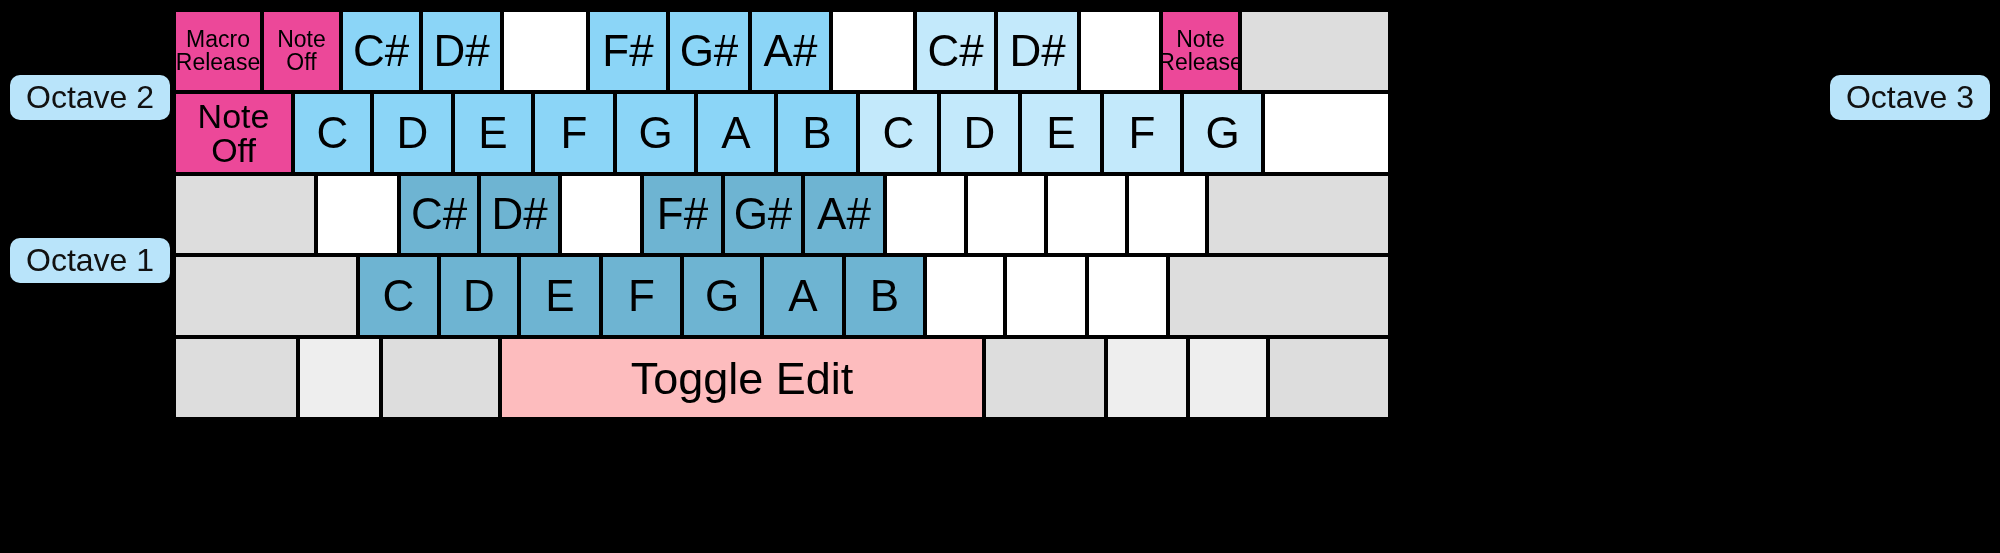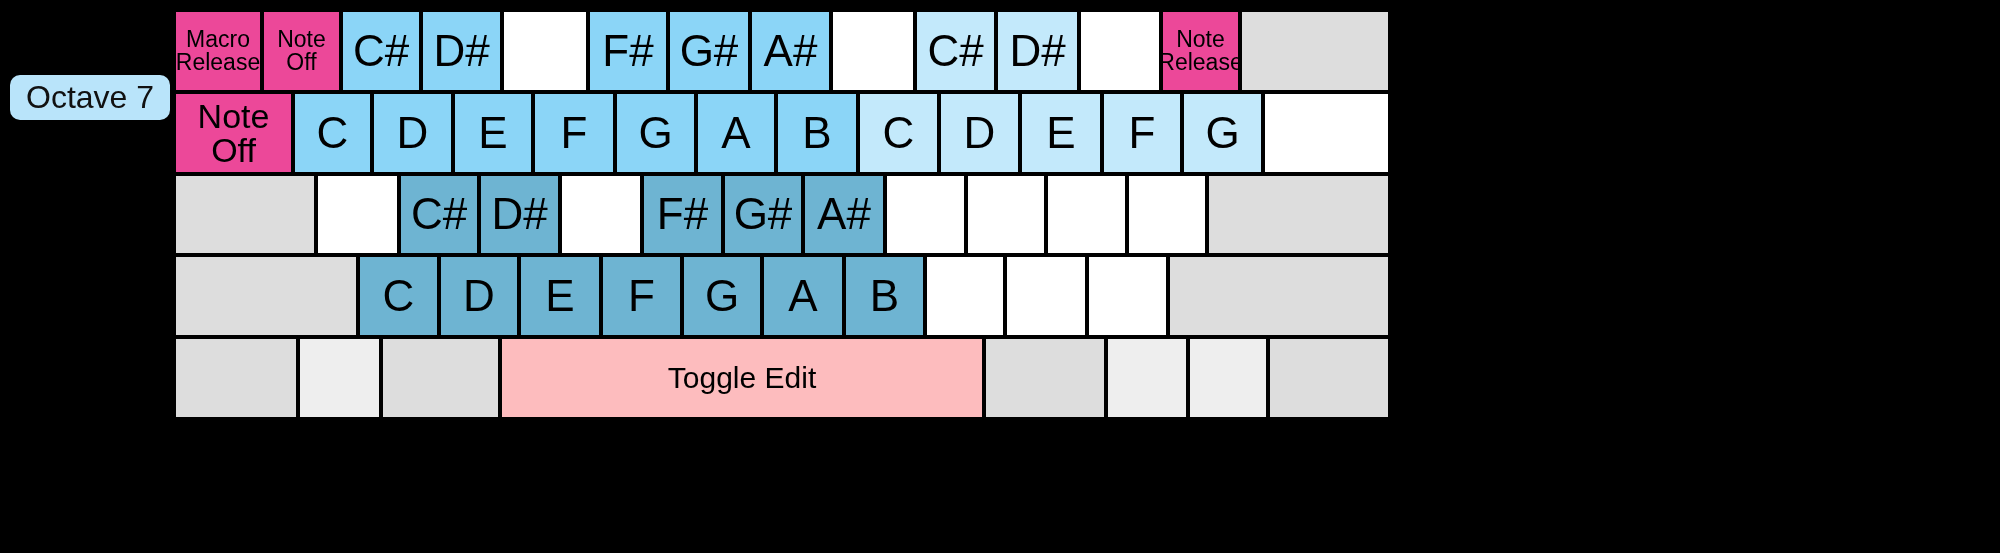--- a/index.html
+++ b/index.html
@@ -21,36 +21,38 @@
   .k-yellow {background:#ec4899;}
   .k-blue   {background:#8bd5f7;}
   .k-blue-lt{background:#c3e9fb;}
   .k-blue-dk{background:#6eb4d2;}
   .k-pink   {background:#fdbcbe;}
 
   
   .lbl-note{font-size:44px;}
   .lbl-small{font-size:23px;}
   .lbl-med{font-size:34px;}
-  .lbl-toggle{font-size:30px;}
+  .lbl-toggle{font-size:45px;}
 
   
   .octave{position:absolute;background:#b9e4fa;border-radius:10px;
           font-size:32px;color:#111;padding:4px 16px;white-space:nowrap;
           display:flex;align-items:center;justify-content:center;}
   #oct2{left:10px;top:75px;}
   #oct1{left:10px;top:238px;}
   #oct3{right:10px;top:75px;}
 </style>
 </head>
 <body>
 
 <div class="stage">
 
-  <div class="octave" id="oct2">Octave 7</div>
+  <div class="octave" id="oct2">Octave 2</div>
+  <div class="octave" id="oct1">Octave 1</div>
+  <div class="octave" id="oct3">Octave 3</div>
 
   <div class="keyboard">
       <div class="krow">
         <div class="key k-yellow lbl-small" style="flex: 0 0 88px; flex-direction: column;">
           <div>Macro</div>
           <div>Release</div>
         </div>
         <div class="key k-yellow lbl-small" style="flex: 0 0 79px; flex-direction: column;">
           <div>Note</div>
           <div>Off</div>

